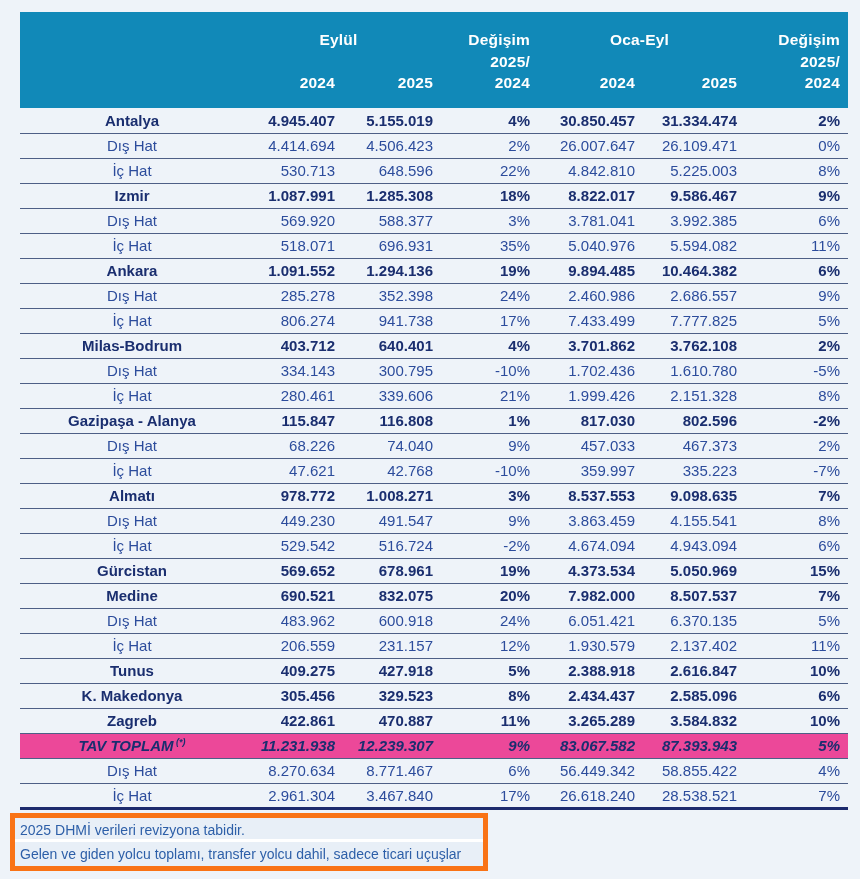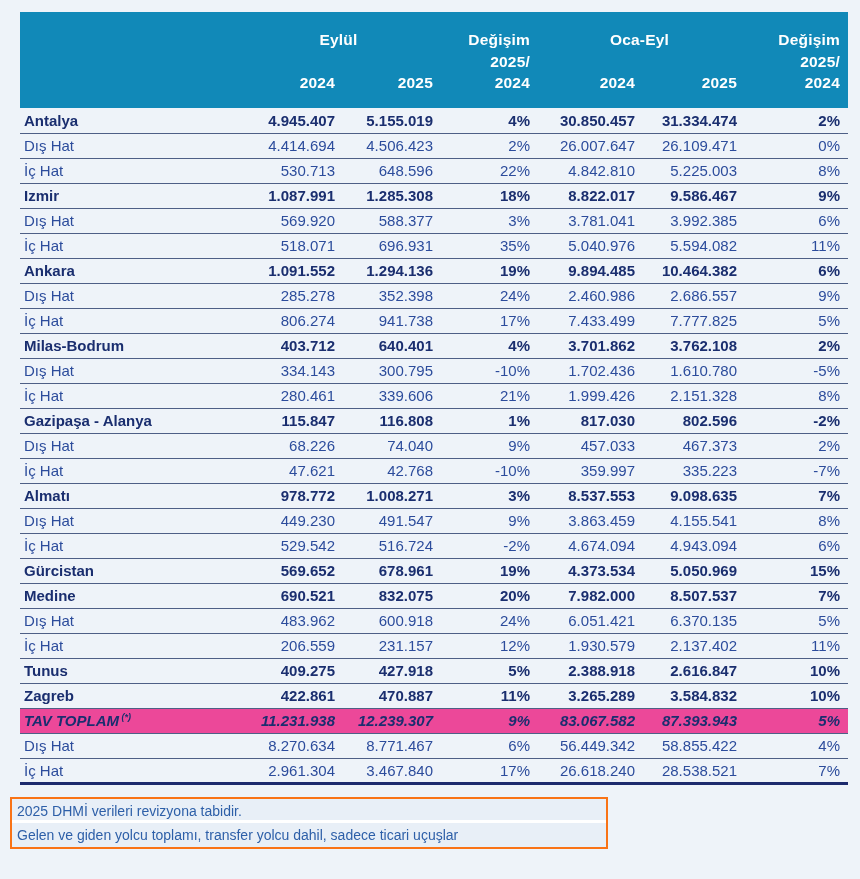--- a/index.html
+++ b/index.html
@@ -40,34 +40,34 @@
   thead th.blank { text-align: left; }
 
   tbody td {
     height: 25px;
     font-size: 15px;
     color: #2c4c9c;
     border-bottom: 1px solid #4e5f86;
     white-space: nowrap;
     overflow: hidden;
   }
-  tbody td.label { text-align: left; padding-left: 4px; }
+  tbody td.label { text-align: center; padding-left: 4px; }
   tbody td.num   { text-align: right; padding-right: 8px; }
   tbody tr.bold td {
     font-weight: bold;
     color: #1a2e6f;
   }
   tbody tr.total td { background: #ec4899; font-style: italic; }
   tbody tr.last td { border-bottom: 3px solid #1c2a6d; }
   tbody td sup { font-size: 9px; vertical-align: super; letter-spacing: 0; }
 
   .footnotes {
-    margin: 12px 0 0 -10px;
-    width: 598px;
-    border: 2px solid #f97316;
+    margin: 3px 0 0 -10px;
+    width: 478px;
+    border: 5px solid #f97316;
   }
   .footnote-row {
     background: #e8eff7;
     border-bottom: 3px solid #ffffff;
     height: 24px;
     line-height: 24px;
     font-size: 14px;
     color: #2d5fa8;
     padding-left: 5px;
     white-space: nowrap;
@@ -316,20 +316,29 @@
         <tr class="bold">
           <td class="label">Tunus</td>
           <td class="num">409.275</td>
           <td class="num">427.918</td>
           <td class="num">5%</td>
           <td class="num">2.388.918</td>
           <td class="num">2.616.847</td>
           <td class="num">10%</td>
         </tr>
         <tr class="bold">
+          <td class="label">K. Makedonya</td>
+          <td class="num">305.456</td>
+          <td class="num">329.523</td>
+          <td class="num">8%</td>
+          <td class="num">2.434.437</td>
+          <td class="num">2.585.096</td>
+          <td class="num">6%</td>
+        </tr>
+        <tr class="bold">
           <td class="label">Zagreb</td>
           <td class="num">422.861</td>
           <td class="num">470.887</td>
           <td class="num">11%</td>
           <td class="num">3.265.289</td>
           <td class="num">3.584.832</td>
           <td class="num">10%</td>
         </tr>
         <tr class="bold total">
           <td class="label">TAV TOPLAM<sup> (*)</sup></td>

